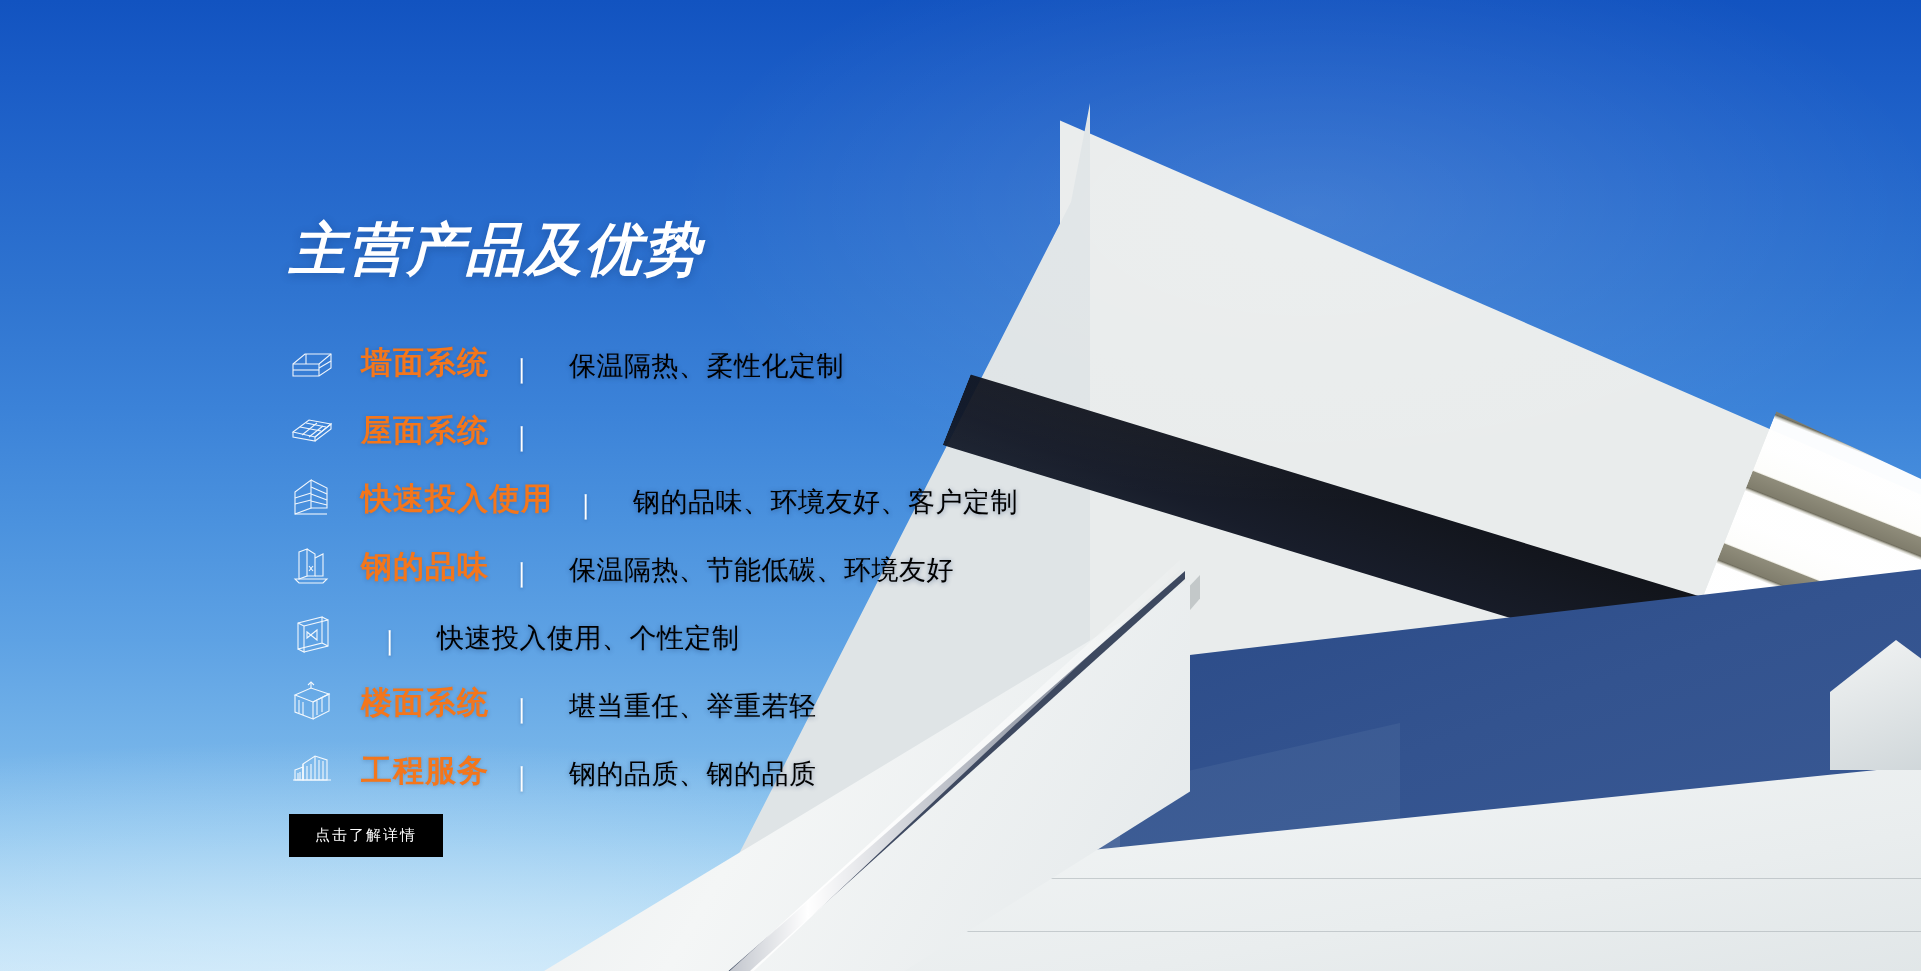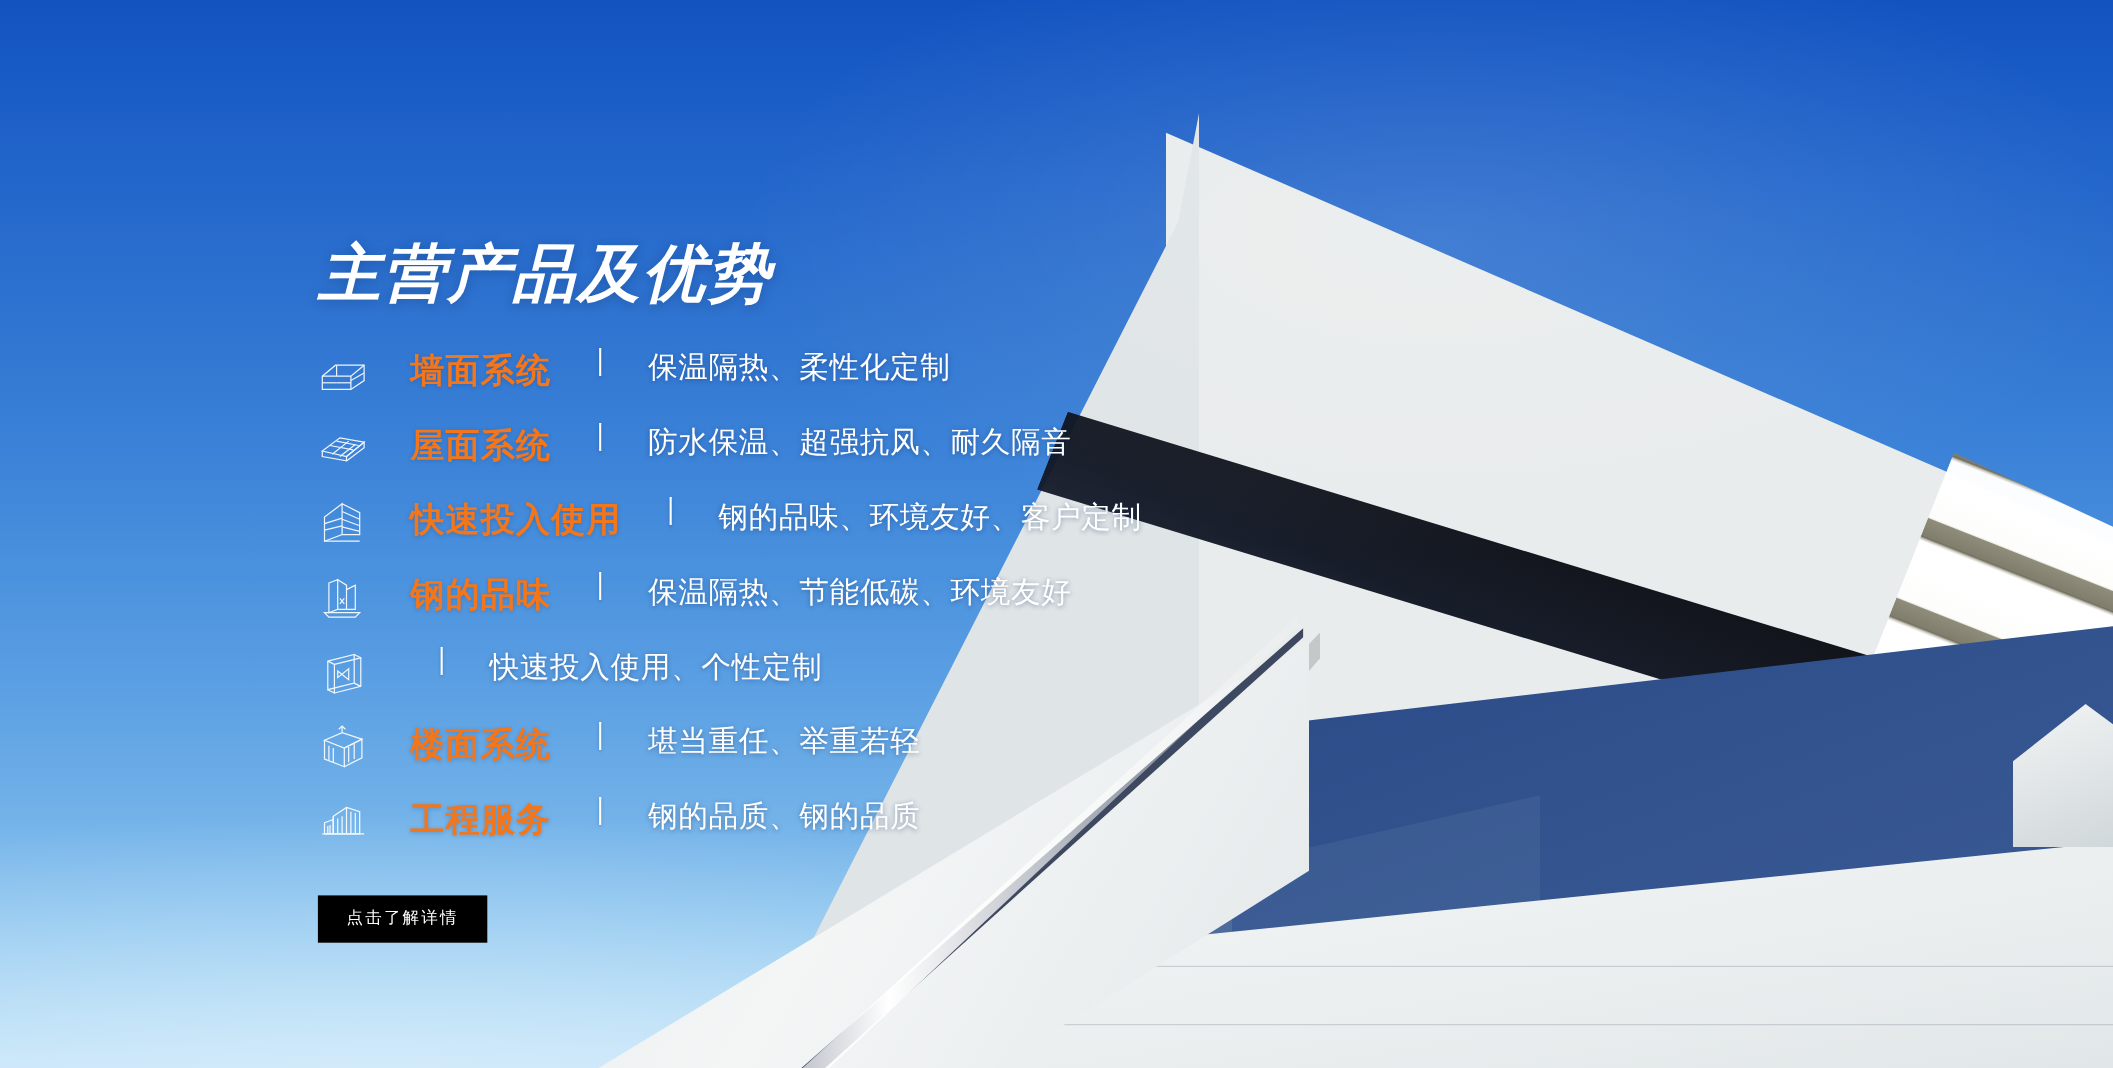--- a/index.html
+++ b/index.html
@@ -177,23 +177,23 @@
     text-shadow:0 2px 10px rgba(10,40,90,.30);
     white-space:nowrap;
   }
 
   .list{
     position:absolute;left:289px;top:300px;
     width:820px;
   }
   .row{
     display:flex;
-    align-items:flex-start;
+    align-items:flex-end;
     height:68px;
-    gap:16px;
+    gap:4px;
   }
   .icon{
     width:46px;height:46px;
     flex:0 0 46px;
     margin-right:22px;
     opacity:.92;
     display:flex;align-items:center;justify-content:center;
   }
   .icon svg{display:block;}
   .cat{
@@ -208,25 +208,26 @@
     color:#ffffff;
     font-size:26px;
     font-weight:bold;
     margin:0 14px 0 16px;
     line-height:1;
     transform:scaleX(.62);
     display:inline-block;
     text-shadow:0 1px 4px rgba(20,50,100,.35);
   }
   .desc{
-    color:#ffffff;
+    color:#000000;
     font-size:27px;
     letter-spacing:.5px;
     white-space:nowrap;
     text-shadow:0 1px 5px rgba(15,45,95,.45);
+    margin-left:16px;
   }
 
   .cta{
     position:absolute;left:289px;top:798px;
     background:#000000;
     color:#ffffff;
     font-size:15px;
     letter-spacing:2px;
     padding:13px 26px 15px 26px;
     border:none;
@@ -301,21 +302,20 @@
             <path d="M4 26 L4 31 L26 35 L26 31"></path>
             <path d="M26 31 L42 18 L42 23 L26 35"></path>
             <path d="M11 21 L32 25"></path>
             <path d="M17 17 L37 21"></path>
             <path d="M13 29 L28 17"></path>
             <path d="M20 31 L34 20"></path>
           </svg>
         </span>
         <span class="cat">屋面系统</span>
         <span class="sep">丨</span>
-        <span class="desc">防水保温、超强抗风、耐久隔音</span>
       </div>
 
       <div class="row">
         <span class="icon">
           <svg width="46" height="46" viewBox="0 0 46 46" fill="none" stroke="#ffffff" stroke-width="1.1">
             <path d="M6 18 L22 6 L22 34 L6 40 Z"></path>
             <path d="M22 6 L38 14 L38 34 L22 34"></path>
             <path d="M6 24 L22 19"></path>
             <path d="M6 30 L22 26"></path>
             <path d="M22 13 L38 20"></path>

